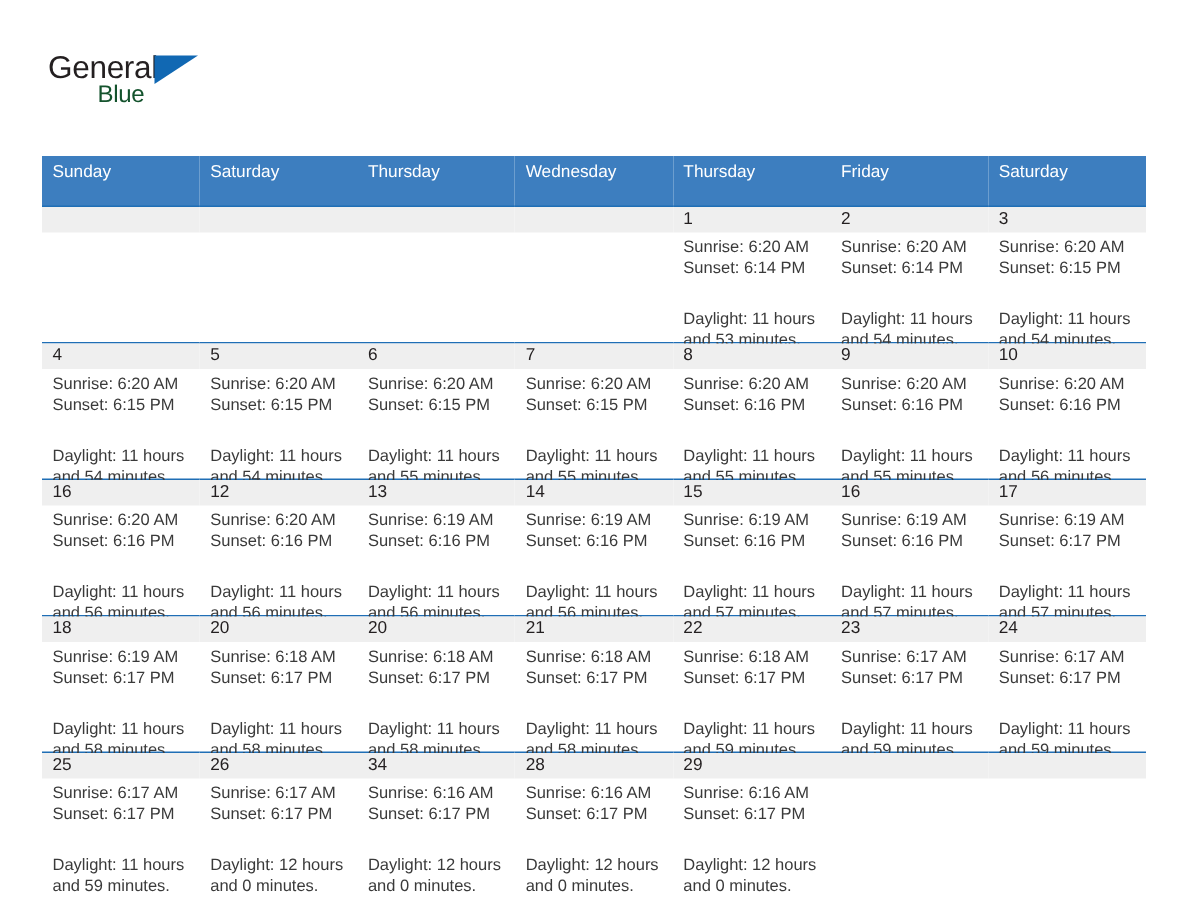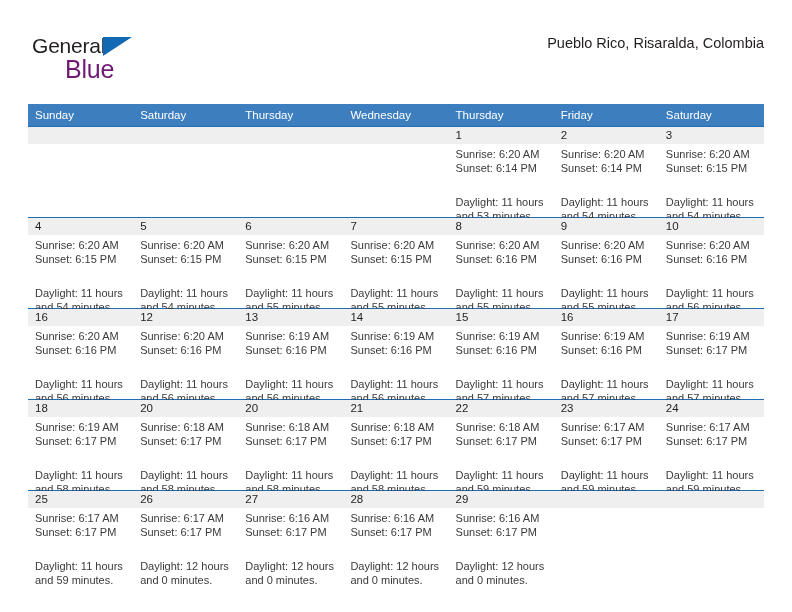--- a/index.html
+++ b/index.html
@@ -51,23 +51,23 @@
     top: 3px;
     width: 0;
     height: 0;
     border-left: 29px solid #1168b3;
     border-bottom: 19px solid transparent;
   }
   .logo-blue {
     position: absolute;
     left: 33px;
     top: 21px;
-    font-size: 25px;
+    font-size: 16px;
     letter-spacing: -0.2px;
-    color: #701a75;
+    color: #14532d;
   }
 
   .title-wrap {
     position: absolute;
     right: 0;
     top: 0;
     text-align: right;
   }
   .cal-title {
     font-size: 27px;
@@ -91,21 +91,21 @@
     width: 736px;
     border-collapse: collapse;
     table-layout: fixed;
   }
   .calendar th {
     background: #3d7ebf;
     color: #ffffff;
     font-size: 11.5px;
     font-weight: normal;
     text-align: left;
-    padding: 5px 0 5px 7px;
+    padding: 5px 0 16px 7px;
     height: 20px;
     box-sizing: border-box;
   }
   .calendar td {
     vertical-align: top;
     padding: 0;
     border-top: 1.6px solid #1f6eb5;
     height: 90px;
     box-sizing: border-box;
   }
@@ -148,21 +148,20 @@
 
   <div class="header">
 
     <div class="logo">
       <span class="logo-general">General</span>
       <span class="logo-tri"></span>
       <span class="logo-blue">Blue</span>
     </div>
 
     <div class="title-wrap">
-      <div class="cal-subtitle">Pueblo Rico, Risaralda, Colombia</div>
     </div>
 
   </div>
 
   <table class="calendar">
     <thead>
       <tr id="weekday-row">
           <th>Sunday</th>
           <th>Saturday</th>
           <th>Thursday</th>
@@ -457,21 +456,21 @@
               <div class="daynum-band">26</div>
               <div class="cell-body">
                 <div>Sunrise: 6:17 AM</div>
                 <div>Sunset: 6:17 PM</div>
                 <div class="daylight">Daylight: 12 hours and 0 minutes.</div>
               </div>
             </div>
           </td>
           <td>
             <div class="cell-inner">
-              <div class="daynum-band">27</div>
+              <div class="daynum-band">34</div>
               <div class="cell-body">
                 <div>Sunrise: 6:16 AM</div>
                 <div>Sunset: 6:17 PM</div>
                 <div class="daylight">Daylight: 12 hours and 0 minutes.</div>
               </div>
             </div>
           </td>
           <td>
             <div class="cell-inner">
               <div class="daynum-band">28</div>

